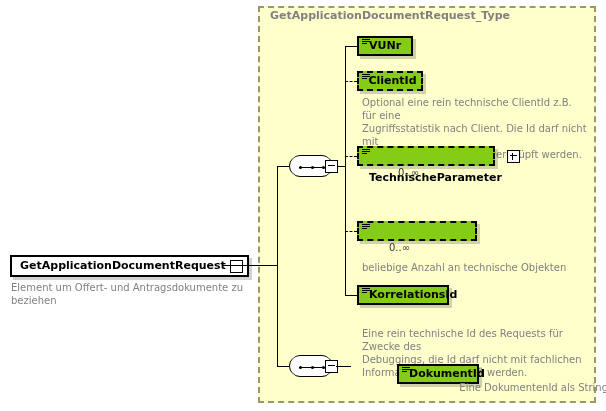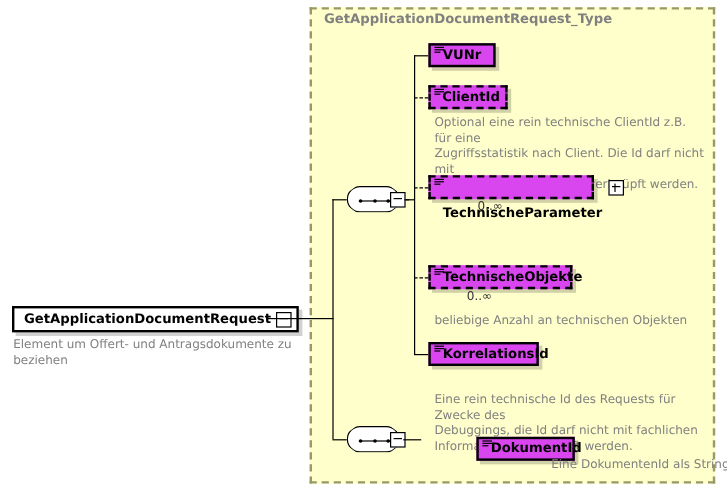--- a/index.html
+++ b/index.html
@@ -39,21 +39,21 @@
     font-size: 11px;
     font-weight: bold;
     color: #808080;
     white-space: nowrap;
   }
 
   
   .node {
     position: absolute;
     box-sizing: border-box;
-    background: #d946ef;
+    background: #84cc16;
     border: 2px solid #000000;
     height: 20px;
     display: flex;
     align-items: center;
     box-shadow: 3px 3px 0 0 rgba(0,0,0,0.18);
   }
   .node.optional {
     border: 2px dashed #000000;
   }
   .node .label {
@@ -259,24 +259,23 @@
   </div>
   <div class="card" style="left:398px; top:167px;">0..∞</div>
 
   <div class="line-h dashed" style="left:345px; top:231px; width:12px;"></div>
   <div class="node optional" style="left:357px; top:221px; width:120px;">
     <span class="seq-glyph">
         <i></i>
         <i></i>
         <i></i>
       </span>
-    <span class="label">TechnischeObjekte</span>
   </div>
   <div class="card" style="left:389px; top:242px;">0..∞</div>
-  <div class="doc" style="left:362px; top:261px; width:230px;">beliebige Anzahl an technischen Objekten</div>
+  <div class="doc" style="left:362px; top:261px; width:230px;">beliebige Anzahl an technische Objekten</div>
 
   <div class="line-h" style="left:345px; top:295px; width:12px;"></div>
   <div class="node" style="left:357px; top:285px; width:92px;">
     <span class="seq-glyph">
         <i></i>
         <i></i>
         <i></i>
       </span>
     <span class="label">KorrelationsId</span>
   </div>

